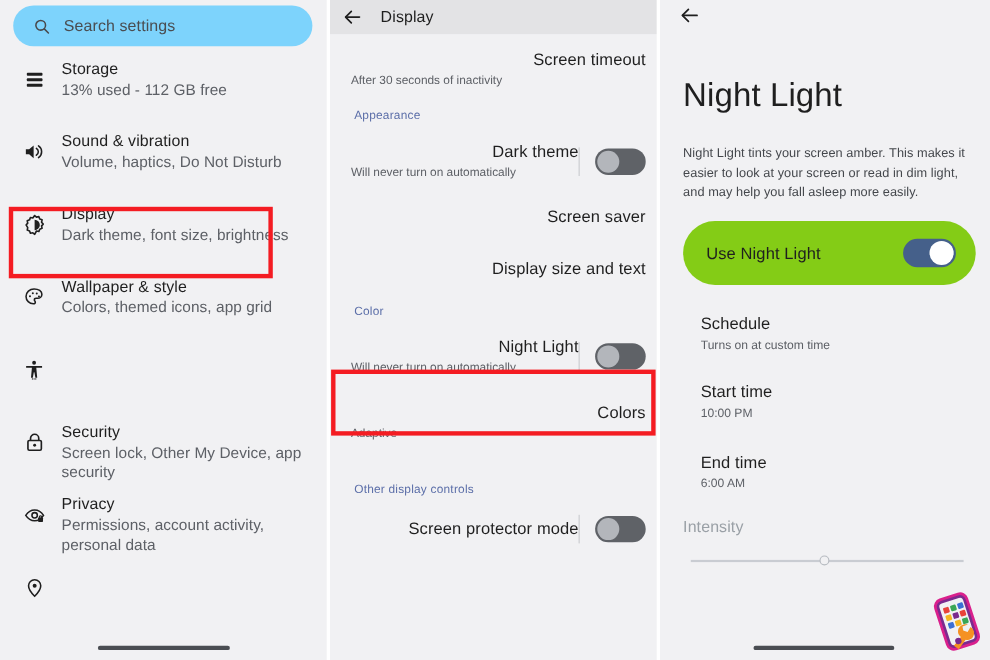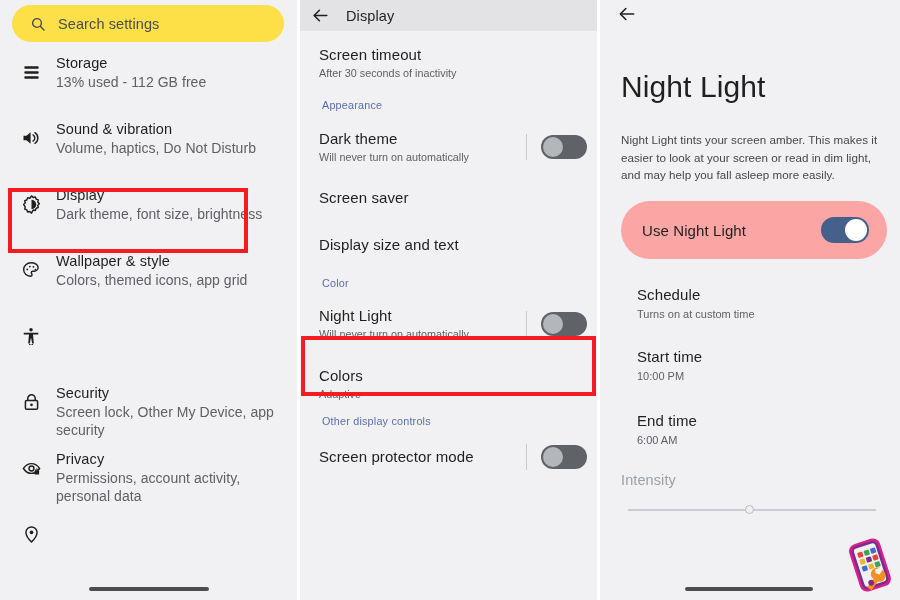--- a/index.html
+++ b/index.html
@@ -27,21 +27,21 @@
   .panel-left   { width: 297px; }
   .gap          { width: 3px; background: #ffffff; flex: 0 0 auto; height: 600px; }
   .panel-mid    { width: 297px; }
   .panel-right  { width: 300px; }
 
   
   .search-bar {
     position: absolute;
     left: 12px; top: 5px;
     width: 272px; height: 37px;
-    background: #fde047;
+    background: #7dd3fc;
     border-radius: 19px;
     display: flex;
     align-items: center;
     padding-left: 18px;
   }
   .search-icon { width: 16px; height: 16px; flex: 0 0 auto; margin-right: 12px; }
   .search-text {
     font-size: 14.5px;
     color: #4a4d51;
     letter-spacing: 0.1px;
@@ -95,21 +95,21 @@
   .sec-label {
     font-size: 10.8px; color: #5b6ea8; padding-left: 22px;
     letter-spacing: 0.2px;
   }
   .row {
     position: relative;
     display: flex; align-items: center;
     padding-left: 19px; padding-right: 10px;
   }
   .row .labels { flex: 1 1 auto; }
-  .row .title { font-size: 15px; color: #1f1f1f; line-height: 20px; letter-spacing: 0.1px; }
+  .row .title { font-size: 15px; color: #1f1f1f; line-height: 20px; letter-spacing: 0.1px; text-align: right; }
   .row .sub   { font-size: 10.8px; color: #5d6066; line-height: 15px; margin-top: 1px; }
   .row .divider-v {
     width: 1px; height: 26px; background: #c9cacd; flex: 0 0 auto; margin-right: 14px;
   }
 
   
   .toggle {
     position: relative;
     width: 46px; height: 24px;
     border-radius: 12px;
@@ -134,21 +134,21 @@
     position: absolute; left: 21px; top: 70px;
     font-size: 30px; color: #1f1f1f; letter-spacing: 0.1px; font-weight: 400;
   }
   .r-desc {
     position: absolute; left: 21px; top: 131px; width: 262px;
     font-size: 11.6px; color: #44474c; line-height: 17.5px; letter-spacing: 0.05px;
   }
   .use-nl-card {
     position: absolute; left: 21px; top: 201px;
     width: 266px; height: 58px;
-    background: #fca5a5; border-radius: 29px;
+    background: #84cc16; border-radius: 29px;
     display: flex; align-items: center;
     padding: 0 18px 0 21px;
   }
   .use-nl-card .lbl { flex: 1 1 auto; font-size: 15px; color: #1f1f1f; letter-spacing: 0.1px; }
 
   .r-row { position: absolute; left: 37px; }
   .r-row .title { font-size: 15px; color: #1f1f1f; line-height: 20px; letter-spacing: 0.1px; }
   .r-row .sub   { font-size: 11px; color: #5d6066; line-height: 15px; margin-top: 2px; }
   #r-schedule  { top: 285px; }
   #r-start     { top: 347px; }
@@ -371,21 +371,21 @@
           </div>
       </div>
 
       <div class="row" style="height:54px;margin-top:4px">
         <div class="labels">
           <div class="title">Colors</div>
           <div class="sub">Adaptive</div>
         </div>
       </div>
 
-      <div class="sec-label" style="margin-top:4px">Other display controls</div>
+      <div class="sec-label" style="margin-top:28px">Other display controls</div>
 
 
       <div class="row" style="height:48px;margin-top:6px">
         <div class="labels">
           <div class="title">Screen protector mode</div>
         </div>
         <div class="divider-v"></div>
         <div class="toggle off">
             <span class="knob"></span>
           </div>

